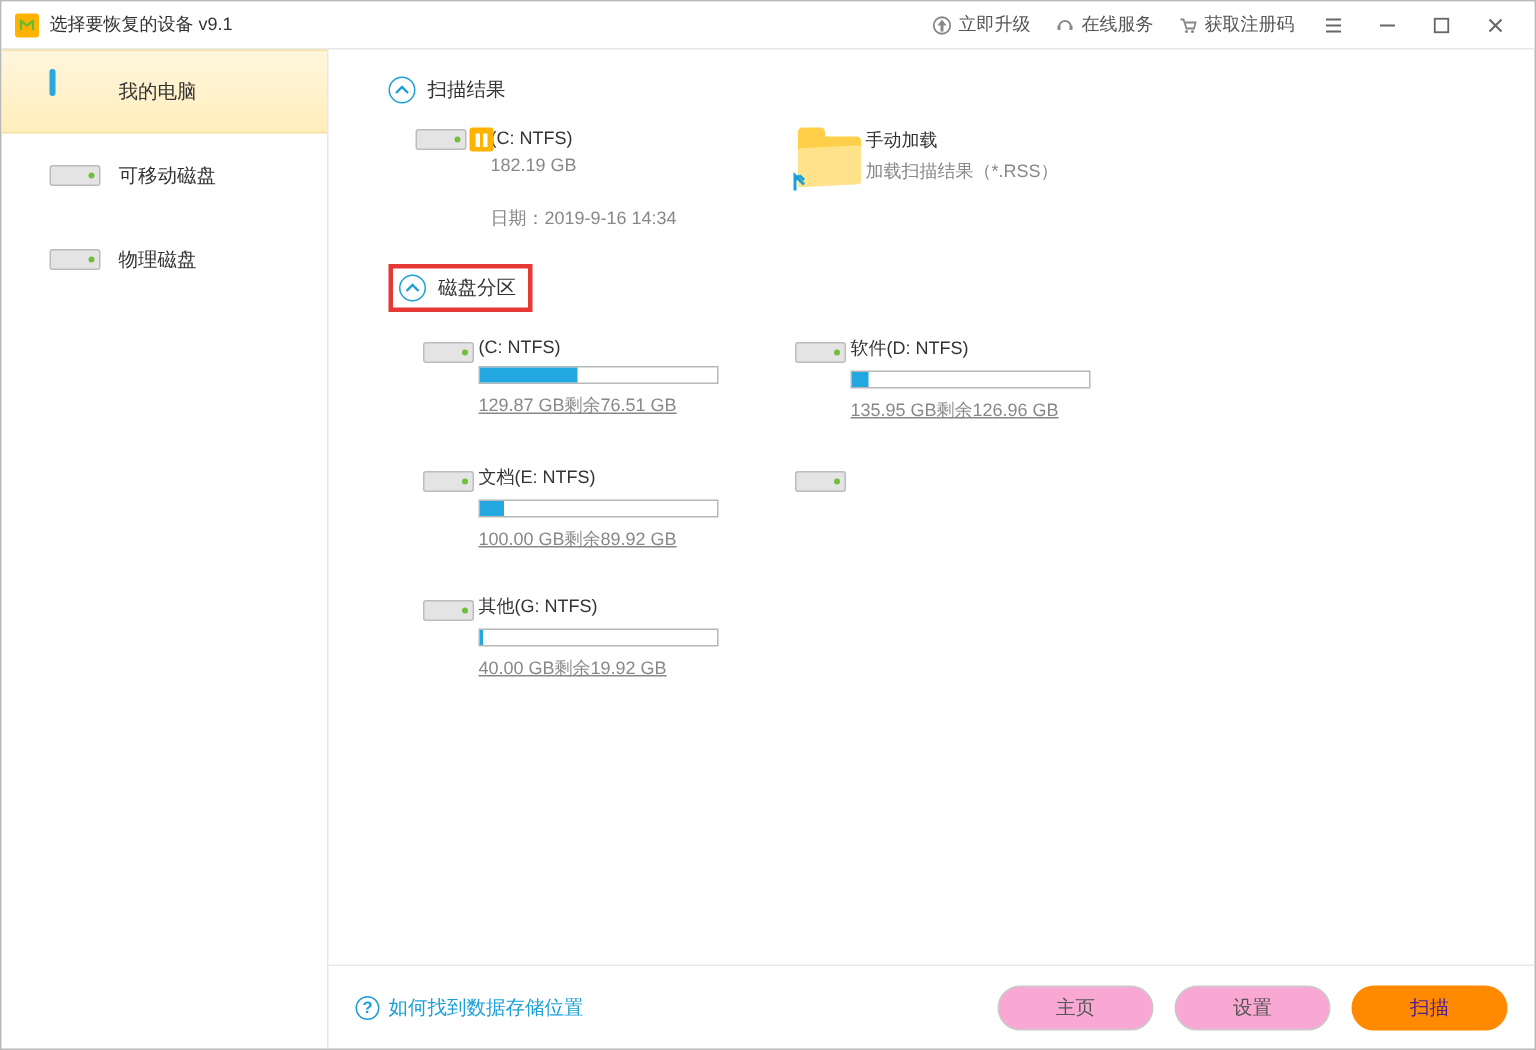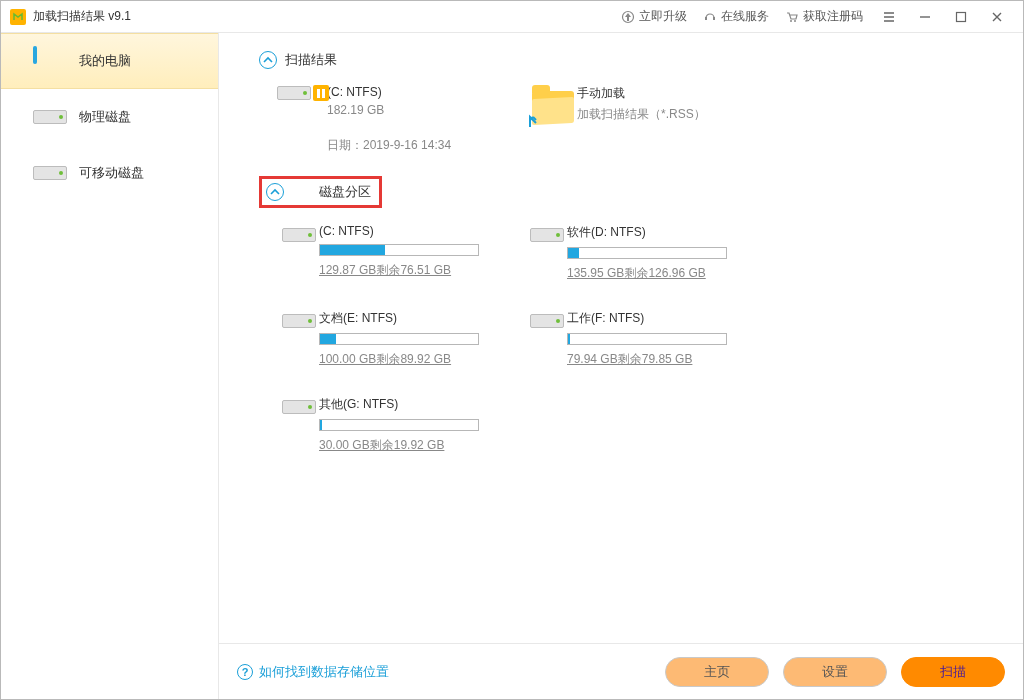--- a/index.html
+++ b/index.html
@@ -38,21 +38,21 @@
   .infobar .refresh svg { width:16px; height:16px; stroke:#1a9fd8; fill:none; }
   .infobar .spacer { flex:1; }
   .infobar .promo { color:#555; }
   .infobar .promo .reg { color:#ff7a00; text-decoration:underline; cursor:pointer; margin-left:2px;}
 
   .scrollarea { flex:1; overflow:auto; padding: 18px 10px 10px 40px; }
 
   .sechead { display:flex; align-items:center; font-size:13px; color:#333; margin-bottom:16px; }
   .sechead .chev { width:18px; height:18px; border:1.5px solid #1a9fd8; border-radius:50%; display:flex; align-items:center; justify-content:center; margin-right:8px; color:#1a9fd8; }
   .sechead .chev svg { width:10px; height:10px; }
-  .sechead.boxed { border:3px solid #e53935; padding:4px 8px 4px 4px; width:fit-content;gap:27px; }
+  .sechead.boxed { border:3px solid #e53935; padding:4px 8px 4px 4px; width:fit-content; }
 
   
   .scanrow { display:flex; margin:0 0 22px 20px; }
   .scanitem { display:flex; align-items:flex-start; width:240px; margin-right:10px;}
   .scanitem .ic { width:48px; display:flex; align-items:flex-start; justify-content:center; }
   .pausebadge { width:16px; height:16px; background:#ffb300; display:inline-flex; align-items:center; justify-content:center; border-radius:2px; position:relative; margin-left:2px;}
   .pausebadge:before, .pausebadge:after { content:""; width:3px; height:9px; background:#fff; position:absolute; top:3.5px;}
   .pausebadge:before{left:4px;} .pausebadge:after{right:4px;}
   .scanitem .meta { font-size:12px; color:#444;}
   .scanitem .meta .ln1 { color:#333; margin-bottom:4px;}
@@ -72,40 +72,40 @@
   .part .pname { font-size:12px; color:#333; margin-bottom:6px;}
   .part .bar { width:160px; height:12px; border:1px solid #b7b7b7; background:#fff; position:relative; margin-bottom:6px;}
   .part .bar .fill { position:absolute; left:0; top:0; bottom:0; background:#22a7e0;}
   .part .psub { font-size:12px; color:#888;text-decoration:underline;}
 
   
   .footer { height:56px; border-top:1px solid #e8e8e8; display:flex; align-items:center; padding:0 18px; }
   .footer .help { display:flex; align-items:center; color:#1a9fd8; font-size:13px; cursor:pointer;}
   .footer .help .qmark { width:16px;height:16px;border:1.5px solid #1a9fd8;border-radius:50%; display:flex;align-items:center;justify-content:center; font-weight:bold; margin-right:6px; font-size:11px;}
   .footer .spacer { flex:1; }
-  .footer .btn { min-width:104px; height:30px; border-radius:15px; border:1px solid #c9c9c9; background:#fdba74; color:#555; margin-left:14px; display:flex; align-items:center; justify-content:center; cursor:pointer; font-size:13px;}
+  .footer .btn { min-width:104px; height:30px; border-radius:15px; border:1px solid #c9c9c9; background:#f9a8d4; color:#555; margin-left:14px; display:flex; align-items:center; justify-content:center; cursor:pointer; font-size:13px;}
   .footer .btn.primary { background:#ff8a00; border-color:#ff8a00; color:#4c1d95; }
 
   
   .monitor { width:34px; height:26px; position:relative;}
   .monitor .scr { width:34px; height:20px; border:2px solid #29a7df; border-radius:2px; background:#bfe7f7;}
   .monitor .stand { width:10px;height:4px;background:#29a7df;margin:0 auto;}
   .monitor .base { width:18px;height:2px;background:#29a7df;margin:0 auto;}
 </style>
 </head>
 <body>
 
 <div class="titlebar">
   <span class="appicon">
     <svg viewBox="0 0 18 18">
         <rect x="1" y="1" width="16" height="16" rx="2" fill="#ffb300"></rect>
         <path d="M5 12 L5 6 L9 9 L13 6 L13 12" stroke="#6b3" stroke-width="1.5" fill="none"></path>
       </svg>
   </span>
-  <span class="title">加载扫描结果 v9.1</span>
+  <span class="title">选择要恢复的设备 v9.1</span>
   <span class="spacer"></span>
 
   <div class="tbtn">
     <span class="ticon"><svg viewBox="0 0 14 14">
           <circle cx="7" cy="7" r="5.5" fill="none" stroke="#888" stroke-width="1.2"></circle>
           <path d="M7 3 L10 7 L8 7 L8 11 L6 11 L6 7 L4 7 Z" fill="#888"></path>
         </svg></span>
     <span>立即升级</span>
   </div>
   <div class="tbtn">
@@ -152,27 +152,27 @@
     <div class="sbitem active">
       <span class="sbic">
         <span class="monitor"><span class="scr"></span><span class="stand"></span><span class="base"></span></span>
       </span>
       <span class="sblbl">我的电脑</span>
     </div>
     <div class="sbitem">
       <span class="sbic">
           <span class="drive-ic"></span>
         </span>
-      <span class="sblbl">物理磁盘</span>
+      <span class="sblbl">可移动磁盘</span>
     </div>
     <div class="sbitem">
       <span class="sbic">
           <span class="drive-ic"></span>
         </span>
-      <span class="sblbl">可移动磁盘</span>
+      <span class="sblbl">物理磁盘</span>
     </div>
   </div>
 
   <div class="content">
 
 
     <div class="scrollarea">
 
       <div class="sechead">
         <span class="chev">
@@ -260,38 +260,31 @@
               <div class="bar">
                 <div class="fill" style="width: 10%;"></div>
               </div>
               <div class="psub">100.00 GB剩余89.92 GB</div>
             </div>
           </div>
           <div class="part">
             <span class="pic">
               <span class="drive-ic"></span>
             </span>
-            <div class="pinfo">
-              <div class="pname">工作(F: NTFS)</div>
-              <div class="bar">
-                <div class="fill" style="width: 1%;"></div>
-              </div>
-              <div class="psub">79.94 GB剩余79.85 GB</div>
-            </div>
           </div>
           <div class="part">
             <span class="pic">
               <span class="drive-ic"></span>
             </span>
             <div class="pinfo">
               <div class="pname">其他(G: NTFS)</div>
               <div class="bar">
                 <div class="fill" style="width: 1%;"></div>
               </div>
-              <div class="psub">30.00 GB剩余19.92 GB</div>
+              <div class="psub">40.00 GB剩余19.92 GB</div>
             </div>
           </div>
         </div>
 
     </div>
 
     <div class="footer">
       <div class="help">
         <span class="qmark">?</span>
         <span>如何找到数据存储位置</span>

